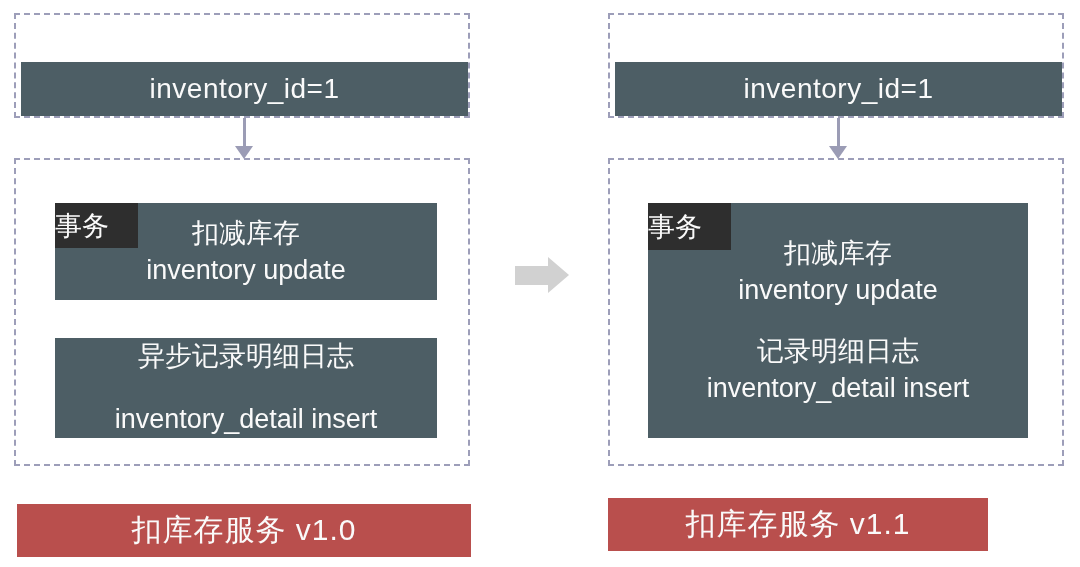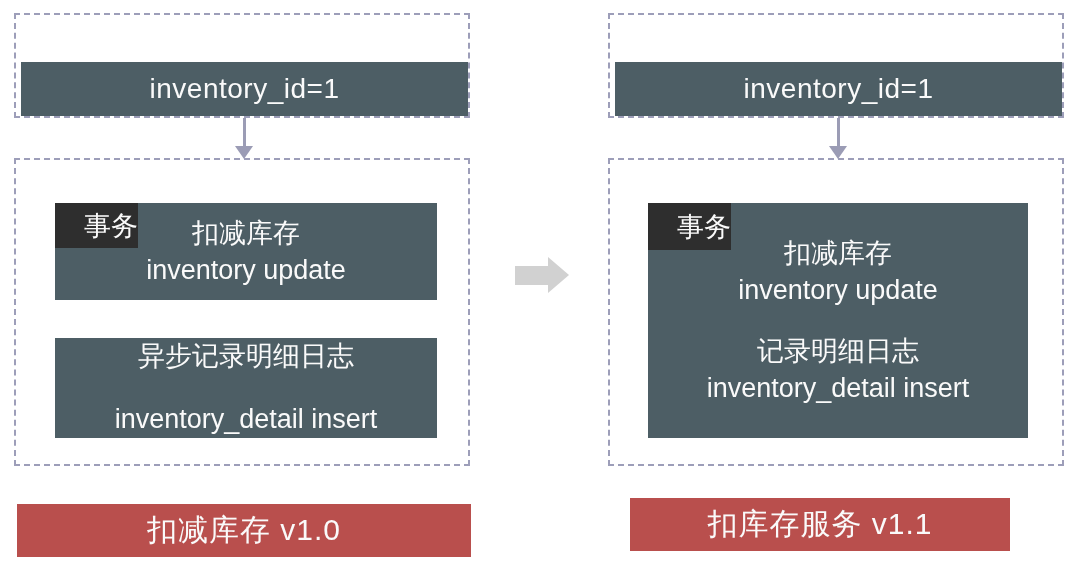--- a/index.html
+++ b/index.html
@@ -25,21 +25,21 @@
   }
   .dark-box{
     background:var(--box-fill);color:var(--text);
     display:flex;flex-direction:column;align-items:center;justify-content:center;
     text-align:center;font-size:27px;line-height:37px;
   }
   .dark-box .group{display:flex;flex-direction:column;align-items:center;}
   .dark-box .group + .group{margin-top:24px;}
   .tag{
     background:var(--tag-fill);color:var(--text);
-    display:flex;align-items:center;justify-content:flex-end;
+    display:flex;align-items:center;justify-content:flex-start;
     font-size:27px;z-index:2;font-family:Liberation Mono, monospace;
   }
   .footer-bar{
     background:var(--footer-fill);color:var(--text);
     display:flex;align-items:center;justify-content:center;
     font-size:30px;letter-spacing:1px;
   }
   .down-arrow{width:24px;display:flex;flex-direction:column;align-items:center;}
   .down-arrow .shaft{width:3px;height:29px;background:var(--flow-arrow);}
   .down-arrow .head{
@@ -81,21 +81,21 @@
   <div class="abs tag" style="left:55px;top:203px;width:83px;height:45px;">
     <span>事务</span>
   </div>
 
   <div class="abs dark-box" style="left:55px;top:338px;width:382px;height:100px;gap:26px;">
     <span>异步记录明细日志</span>
     <span>inventory_detail insert</span>
   </div>
 
   <div class="abs footer-bar" style="left:17px;top:504px;width:454px;height:53px;">
-    <span>扣减库存 v1.0</span>
+    <span>扣库存服务 v1.0</span>
   </div>
 
   <div class="abs transition-arrow" style="left:515px;top:257px;">
     <div class="t-body"></div>
     <div class="t-head"></div>
   </div>
 
   <div class="abs frame" style="left:608px;top:13px;width:456px;height:105px;"></div>
 
   <div class="abs dark-bar" style="left:615px;top:62px;width:447px;height:54px;">
@@ -117,17 +117,17 @@
     <div class="group">
       <span>记录明细日志</span>
       <span>inventory_detail insert</span>
     </div>
   </div>
 
   <div class="abs tag" style="left:648px;top:203px;width:83px;height:47px;">
     <span>事务</span>
   </div>
 
-  <div class="abs footer-bar" style="left:608px;top:498px;width:380px;height:53px;margin-left:22px;">
+  <div class="abs footer-bar" style="left:608px;top:498px;width:380px;height:53px;">
     <span>扣库存服务 v1.1</span>
   </div>
 
 </div>
 
 </body></html>

